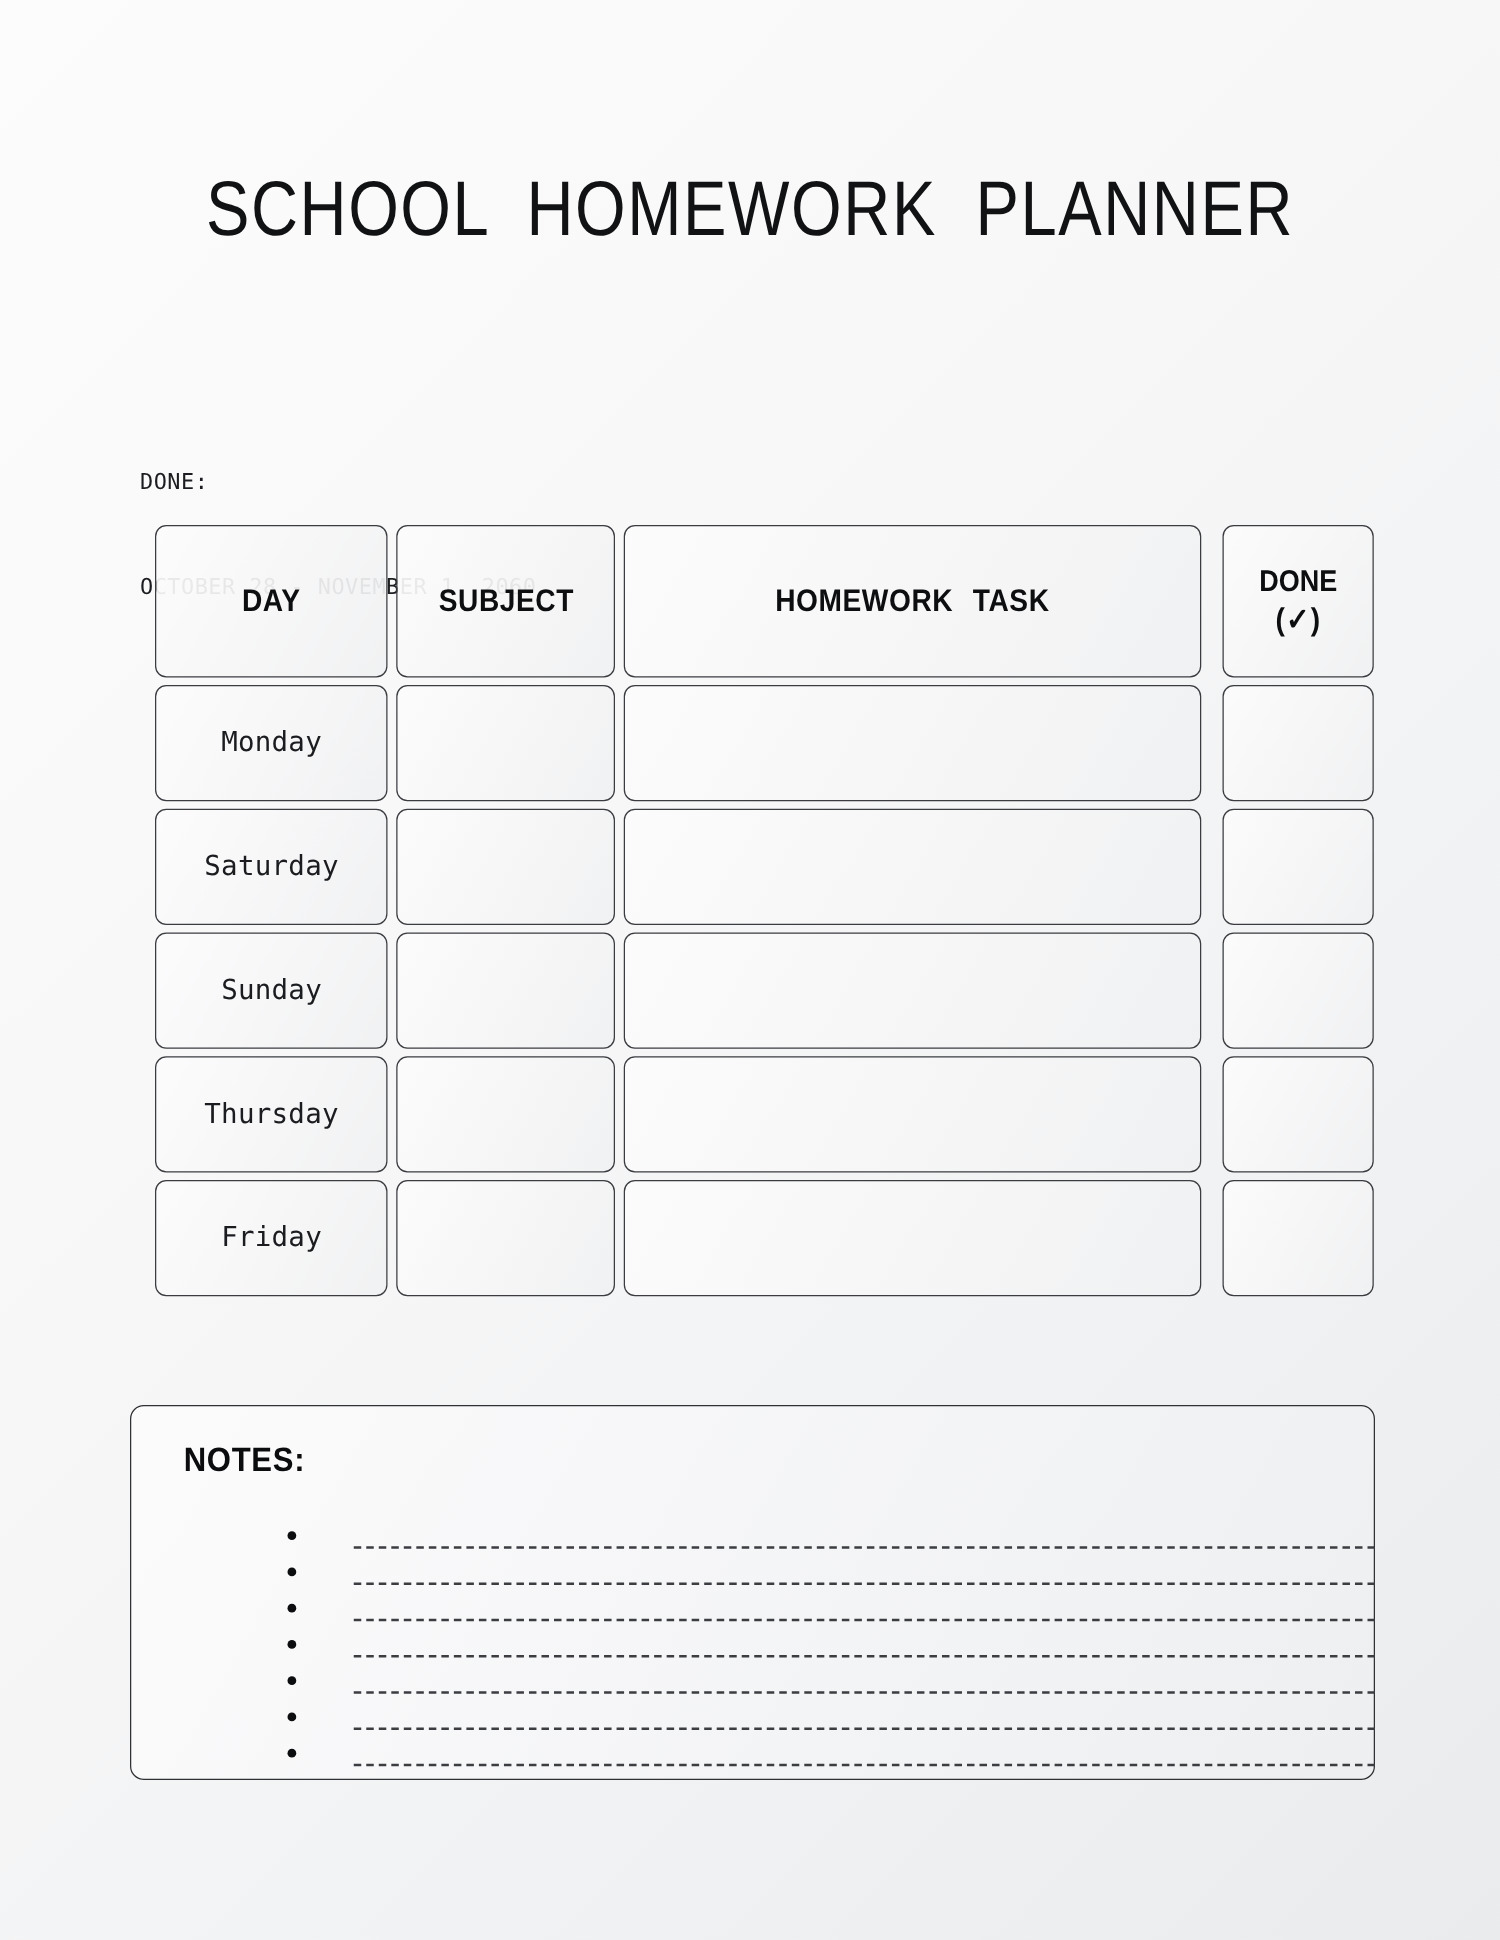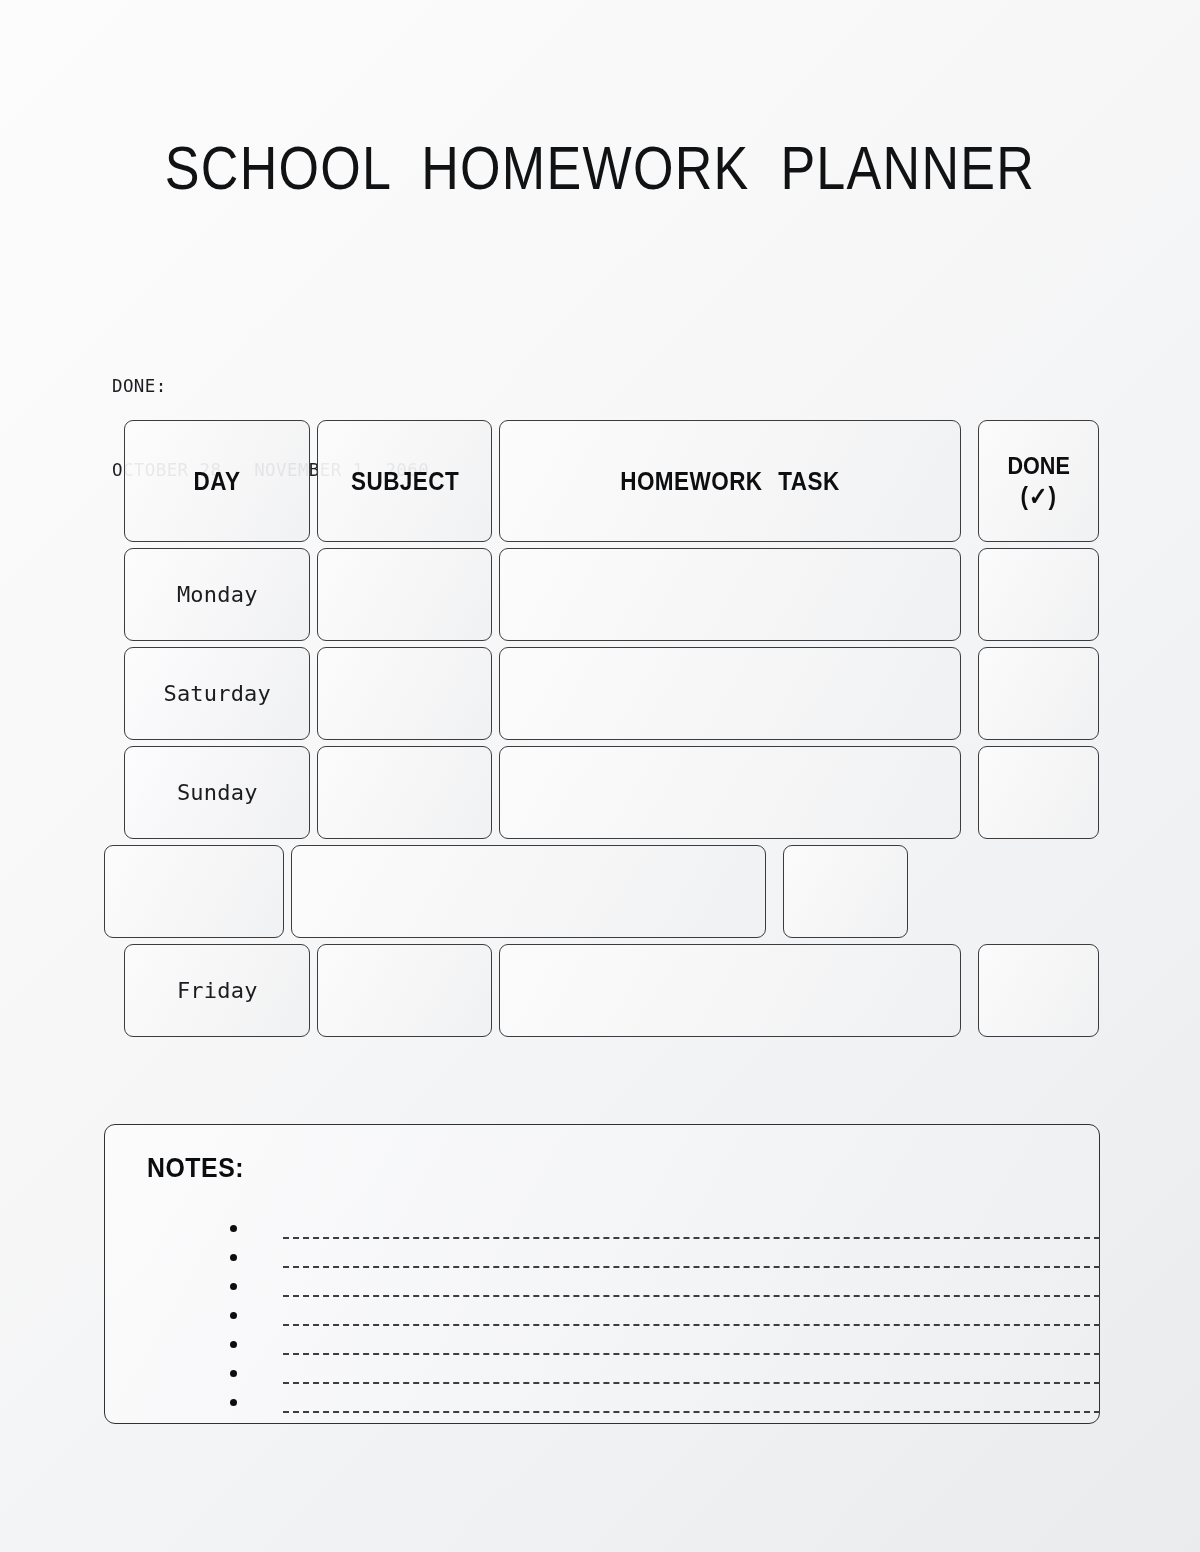--- a/index.html
+++ b/index.html
@@ -216,20 +216,23 @@
     <div class="row row-body">
       <div class="cell c-day">
         <span class="day-text">Sunday</span>
       </div>
       <div class="cell c-subject"></div>
       <div class="cell c-task"></div>
       <div class="cell c-done"></div>
     </div>
 
     <div class="row row-body">
+      <div class="cell c-day">
+        <span class="day-text">Thursday</span>
+      </div>
       <div class="cell c-subject"></div>
       <div class="cell c-task"></div>
       <div class="cell c-done"></div>
     </div>
 
     <div class="row row-body">
       <div class="cell c-day">
         <span class="day-text">Friday</span>
       </div>
       <div class="cell c-subject"></div>

